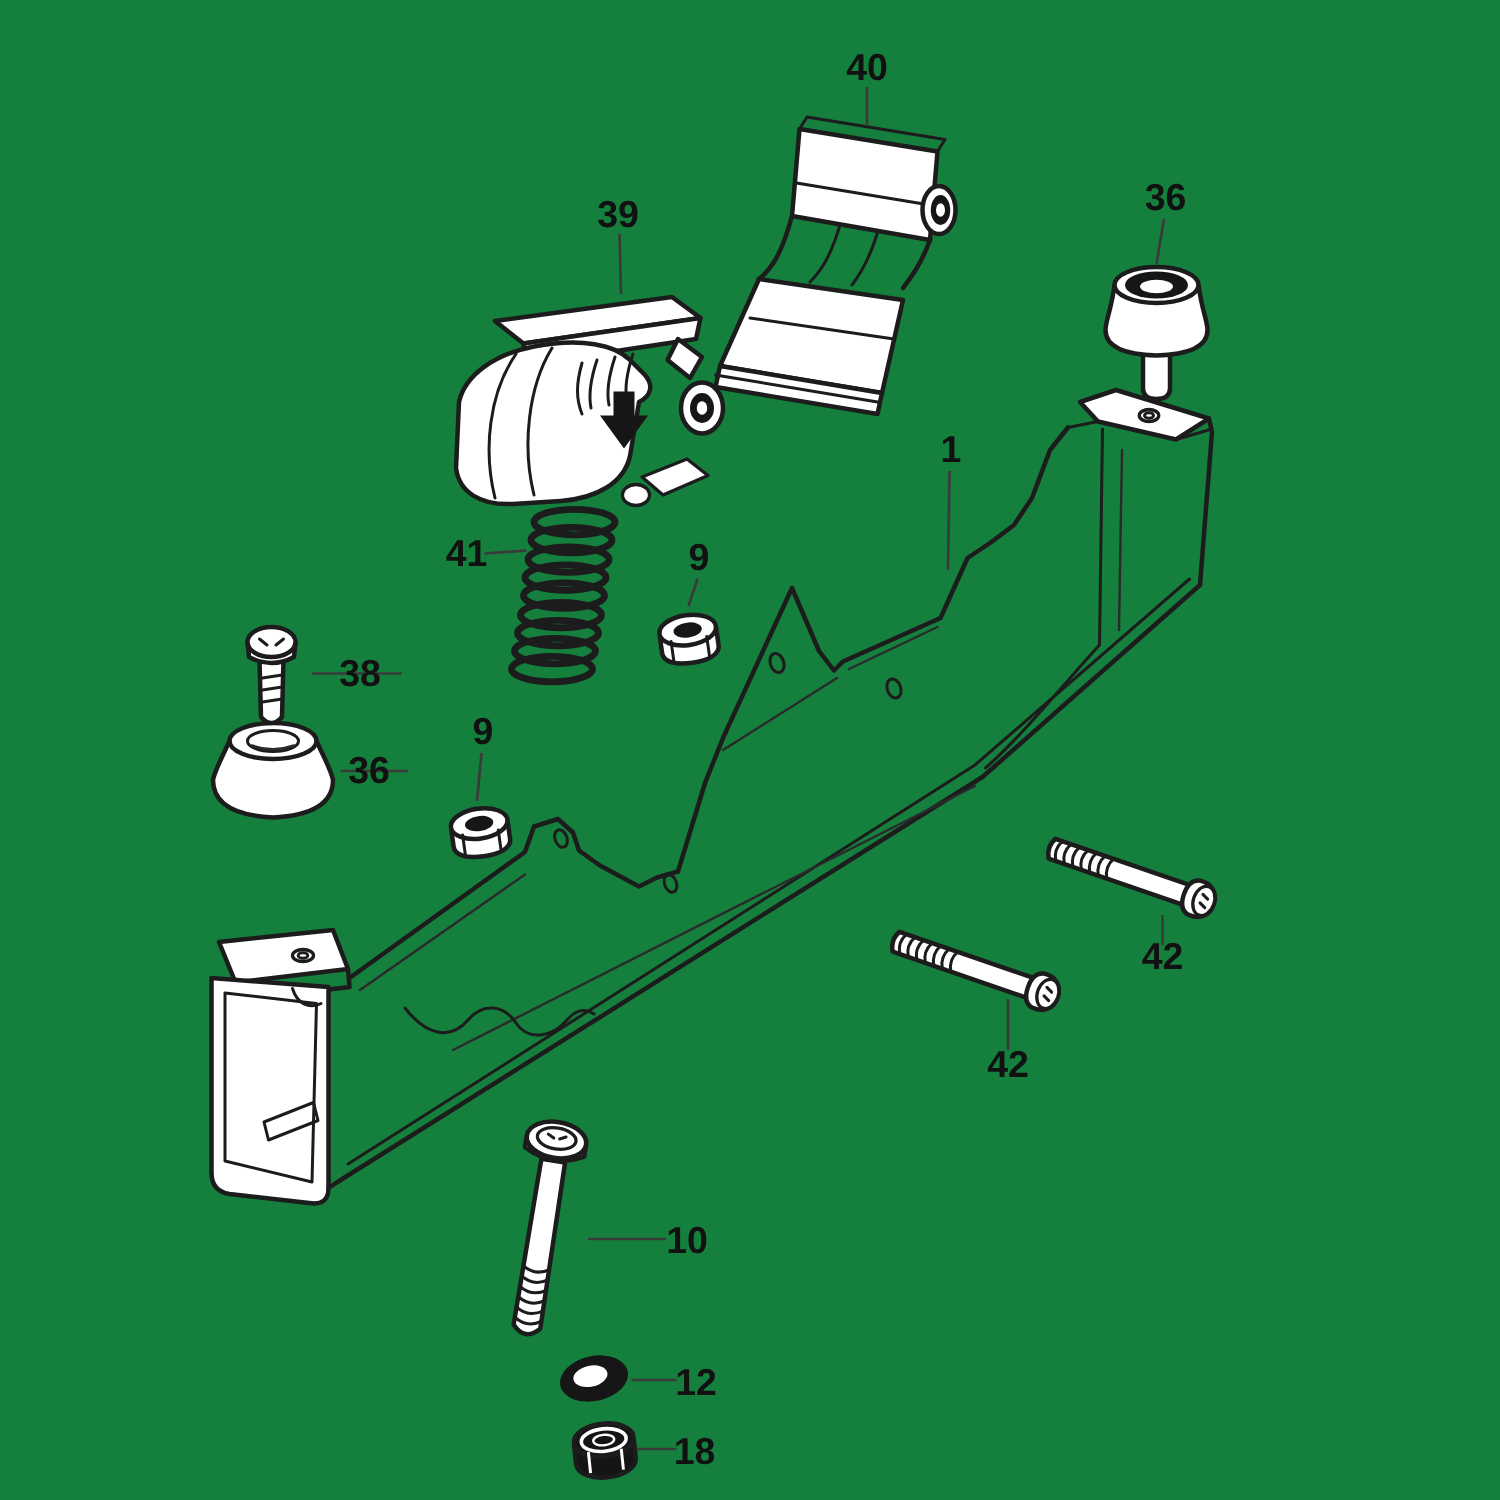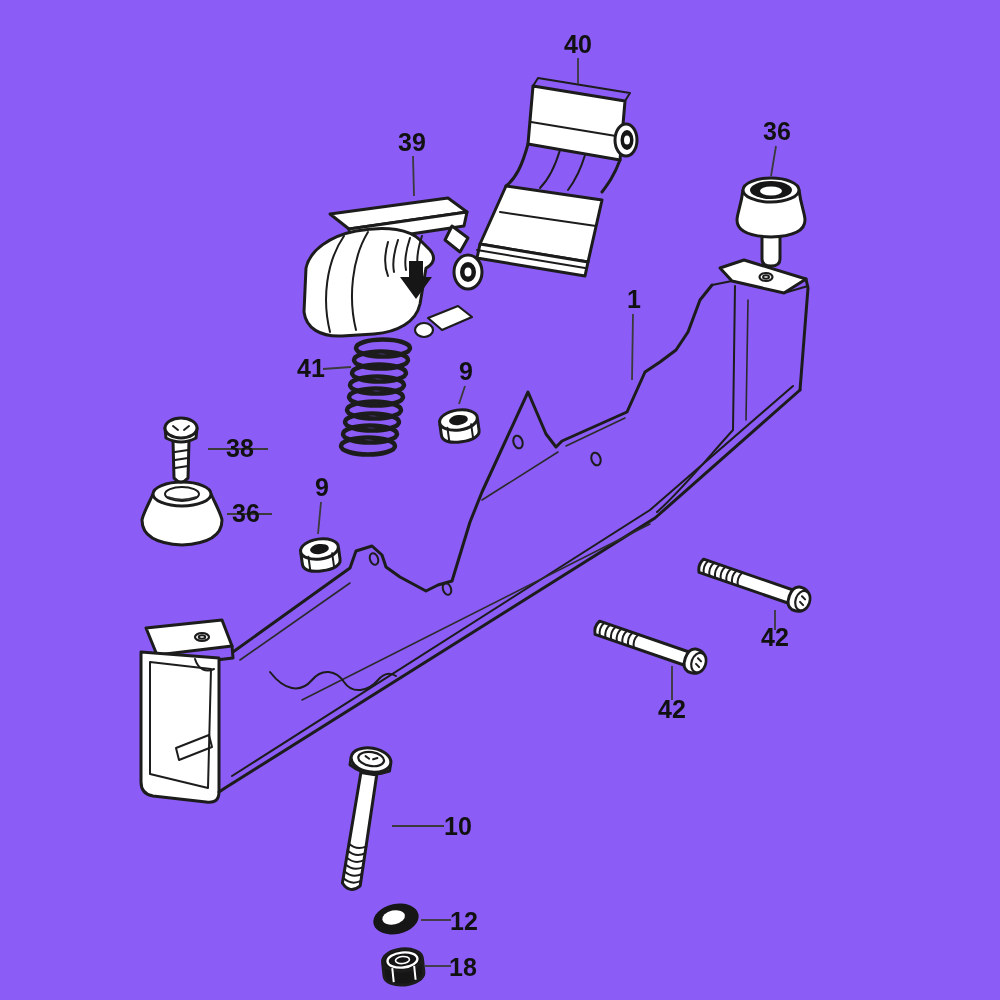--- a/index.html
+++ b/index.html
@@ -1,16 +1,16 @@
 <!DOCTYPE html>
 <html><head>
 <meta charset="utf-8">
 <style>
   html,body{margin:0;padding:0;background:#ffffff;}
-  .stage{position:relative;width:1000px;height:1000px;background:#8b5cf6;overflow:hidden;
+  .stage{position:relative;width:1000px;height:1000px;background:#15803d;overflow:hidden;
          font-family:"Liberation Sans", sans-serif;}
   svg{display:block;}
   .ln{fill:none;stroke:#1c1c1c;stroke-width:3;stroke-linejoin:round;stroke-linecap:round;}
   .ln2{fill:none;stroke:#1c1c1c;stroke-width:2;stroke-linejoin:round;stroke-linecap:round;}
   .thin{fill:none;stroke:#2a2a2a;stroke-width:1.6;stroke-linejoin:round;stroke-linecap:round;}
   .wfill{fill:#ffffff;stroke:#1c1c1c;stroke-width:3;stroke-linejoin:round;}
   .wfill2{fill:#ffffff;stroke:#1c1c1c;stroke-width:2.2;stroke-linejoin:round;}
   .dk{fill:#161616;stroke:none;}
   .leader{stroke:#3a3a3a;stroke-width:1.8;fill:none;}
   .callout{font-family:"Liberation Sans", sans-serif;font-weight:bold;font-size:25px;fill:#111;}

